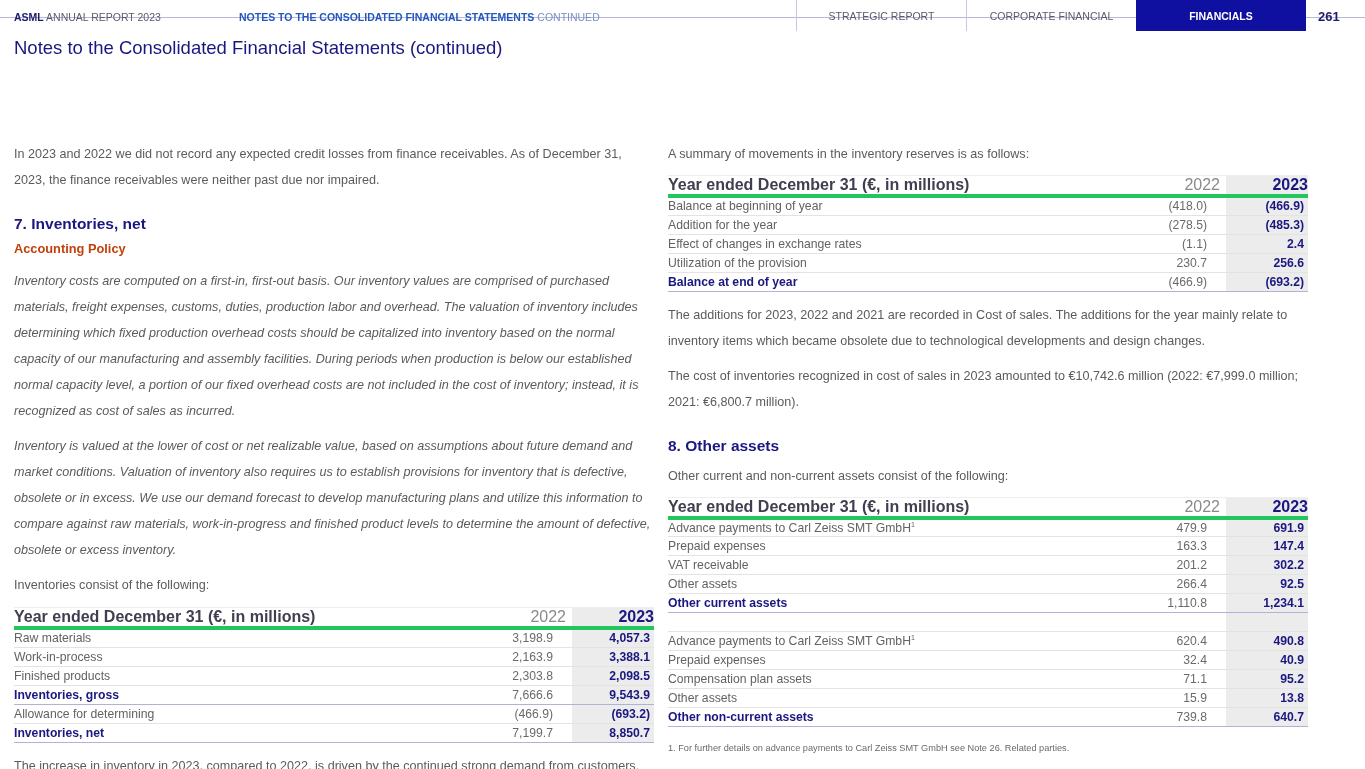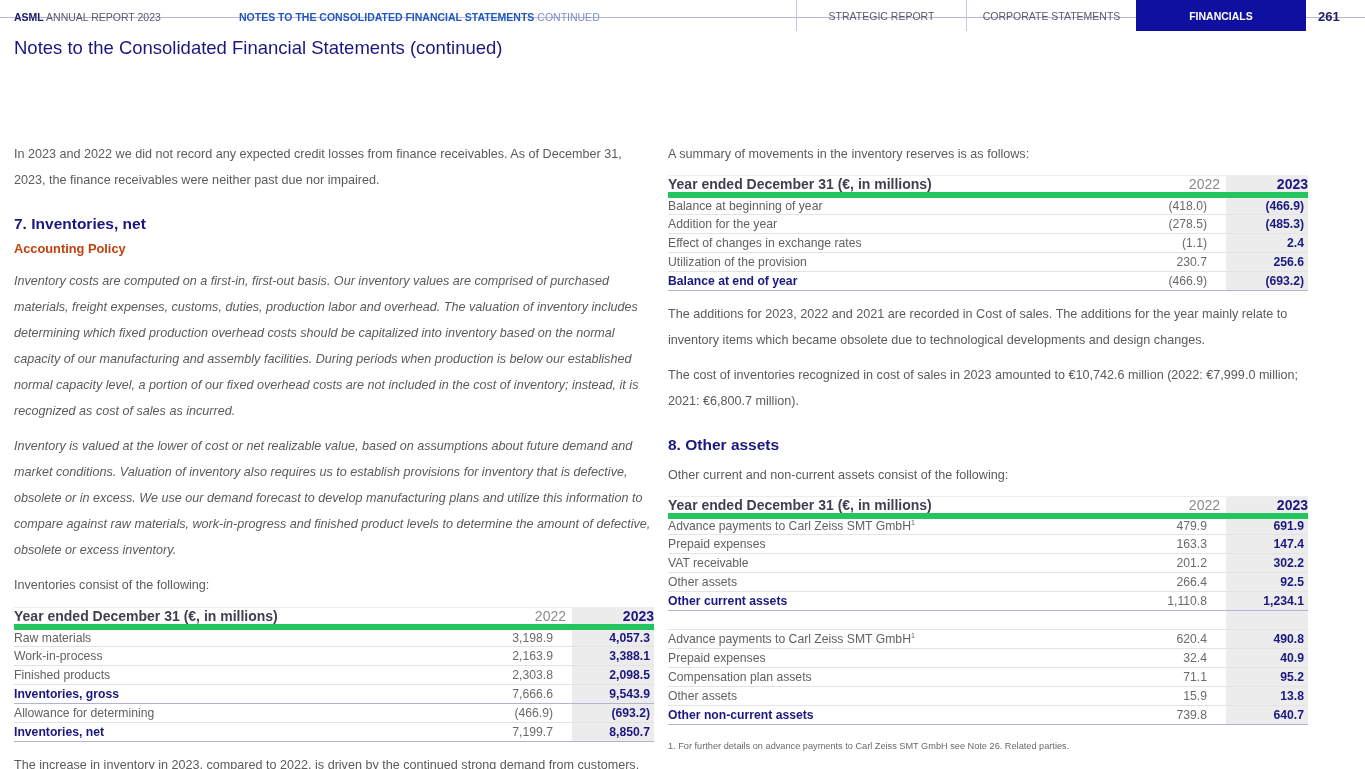--- a/index.html
+++ b/index.html
@@ -21,40 +21,40 @@
   .col { position: absolute; top: 141px; }
   .col-left { left: 14px; width: 640px; }
   .col-right { left: 668px; width: 640px; }
 
   p { font-size: 12.6px; line-height: 26px; color: #5b5b5b; margin-bottom: 9px; }
   p.italic { font-style: italic; }
   h2 { font-size: 15.5px; color: #1a1780; font-weight: bold; margin-top: 22px; margin-bottom: 8px; }
   h3 { font-size: 12.8px; color: #c2410c; font-weight: bold; margin-bottom: 12px; }
 
   table { width: 100%; border-collapse: collapse; font-size: 12.2px; margin-top: 8px; margin-bottom: 10px; }
-  th { font-size: 14px; font-weight: bold; color: #3f3f4f; text-align: left; height: 17px; border-top: 1px solid #eeeeee; border-bottom: 6px solid #22c55e; padding: 0; margin-top: 48px; }
+  th { font-size: 16px; font-weight: bold; color: #3f3f4f; text-align: left; height: 17px; border-top: 1px solid #eeeeee; border-bottom: 4px solid #22c55e; padding: 0; margin-top: 48px; }
   th.num { text-align: right; font-weight: normal; color: #8a8a8a; padding-right: 6px; }
   th.cur { text-align: right; color: #1a1780; font-weight: bold; background: #ececec; padding-right: 0; }
   td { height: 19px; border-bottom: 1px solid #e3e3e3; color: #626262; padding: 0; }
   td.num { text-align: right; padding-right: 19px; width: 80px; color: #6a6a6a; }
   td.cur { text-align: right; background: #ececec; color: #1a1780; font-weight: bold; width: 82px; padding-right: 4px; }
   tr.total td { border-top: 1px solid #b4b1d6; border-bottom: 1px solid #b4b1d6; }
   tr.total td.label { color: #1a1780; font-weight: bold; }
   tr.blank td { height: 19px; }
   sup { font-size: 7px; }
   .footnote { font-size: 9.2px; color: #6a6a6a; margin: -2px 0 16px 0; }
 </style>
 </head>
 <body>
 
 <div class="topbar">
   <div class="brand"><b>ASML</b><span> ANNUAL REPORT 2023</span></div>
   <div class="section-label"><b>NOTES TO THE CONSOLIDATED FINANCIAL STATEMENTS</b><span> CONTINUED</span></div>
   <div class="navtab" style="left:796px;width:170px;">STRATEGIC REPORT</div>
-  <div class="navtab" style="left:966px;width:170px;">CORPORATE STATEMENTS</div>
+  <div class="navtab" style="left:966px;width:170px;">CORPORATE FINANCIAL</div>
   <div class="navtab active" style="left:1136px;width:170px;">FINANCIALS</div>
   <div class="pagenum">261</div>
 </div>
 
 <h1 class="page-title">Notes to the Consolidated Financial Statements (continued)</h1>
 
 <div class="col col-left">
   <p>In 2023 and 2022 we did not record any expected credit losses from finance receivables. As of December 31, 2023, the finance receivables were neither past due nor impaired.</p>
   <h2>7. Inventories, net</h2>
   <h3>Accounting Policy</h3>

